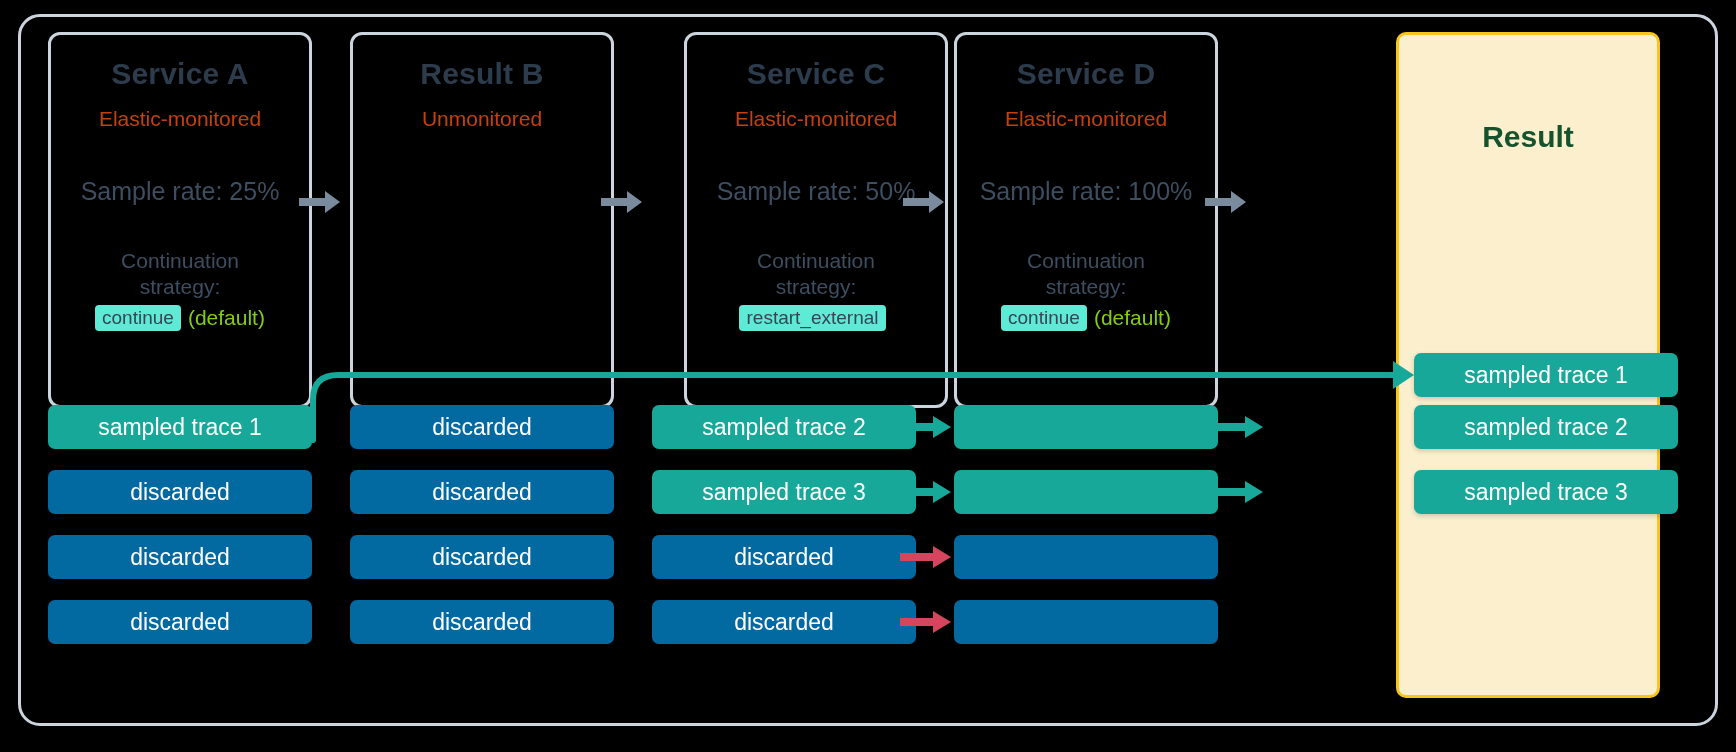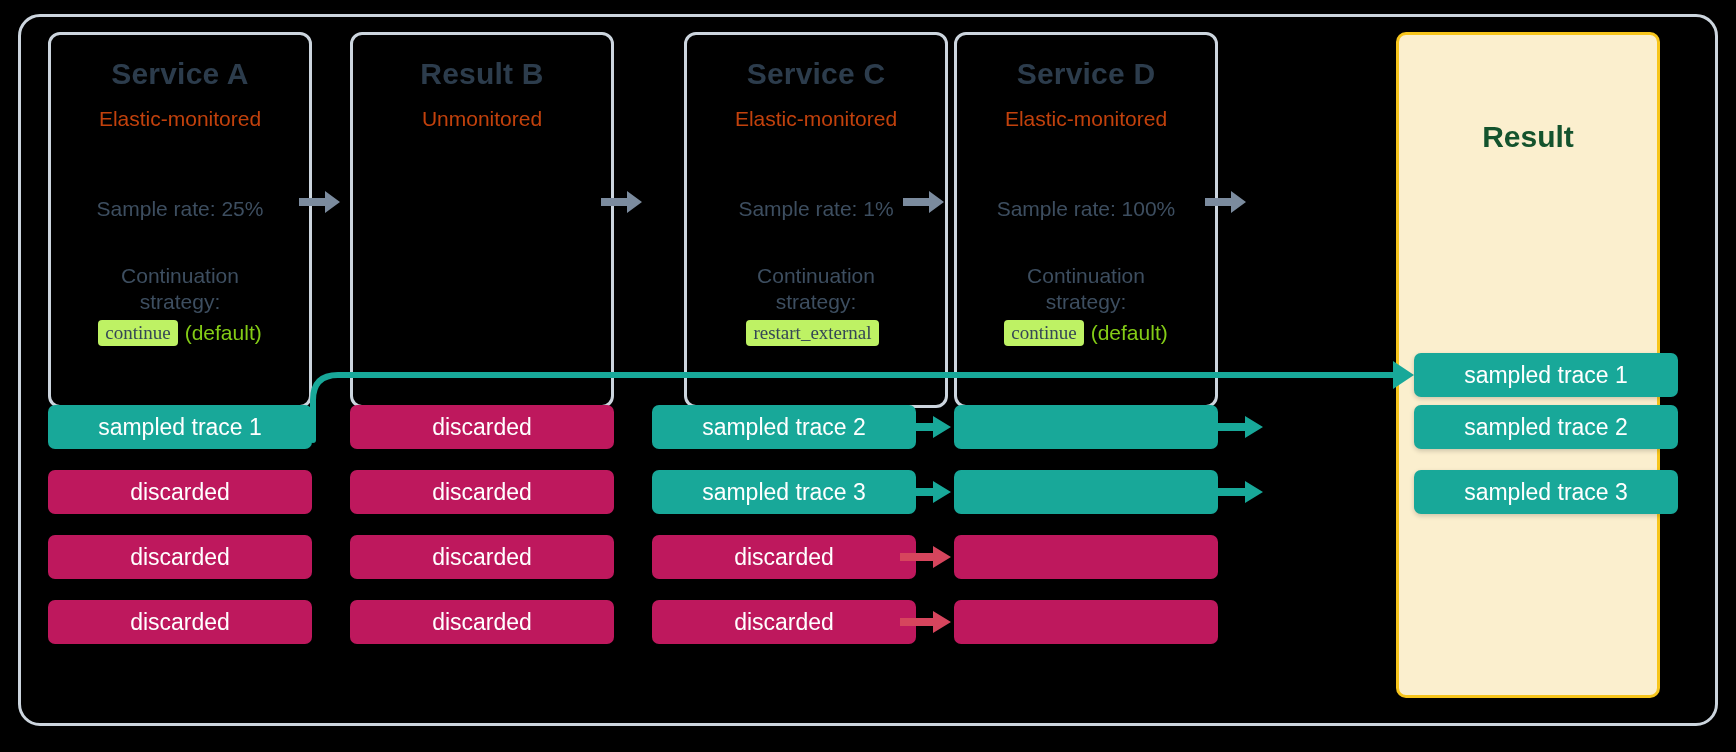--- a/index.html
+++ b/index.html
@@ -57,47 +57,47 @@
     margin: 0 0 16px 0;
     text-align: center;
   }
   .svc-sub {
     font-size: 21px;
     color: #c2410c;
     text-align: center;
     margin: 0;
   }
   .svc-rate {
-    font-size: 21px;
+    font-size: 25px;
     color: #3d4e60;
     text-align: left;
-    margin: 66px 0 0 0;
+    margin: 46px 0 0 0;
   }
   .svc-strategy-label {
     font-size: 21px;
     color: #3d4e60;
     text-align: center;
     margin: 42px 0 0 0;
     line-height: 1.26;
     max-width: 180px;
   }
   .strategy-row {
     margin-top: 4px;
     display: flex;
     align-items: center;
     justify-content: center;
     gap: 7px;
     flex-wrap: nowrap;
     white-space: nowrap;
   }
   .code-chip {
-    font-family: Liberation Serif, serif;
+    font-family: Liberation Sans, sans-serif;
     font-size: 19px;
     color: #354656;
-    background: #bef264;
+    background: #5eead4;
     border-radius: 4px;
     padding: 3px 7px 4px 7px;
     line-height: 1;
   }
   .default-note {
     font-size: 21px;
     color: #84cc16;
   }
 
   
@@ -139,21 +139,21 @@
     height: 44px;
     border-radius: 7px;
     box-sizing: border-box;
     display: flex;
     align-items: center;
     justify-content: center;
     font-size: 23px;
     color: #ffffff;
   }
   .pill.sampled { background: #18a899; }
-  .pill.discarded { background: #be185d; }
+  .pill.discarded { background: #0369a1; }
   .pill.blank { font-size: 0; }
 
   .result-pill {
     position: absolute;
     left: 1414px;
     width: 264px;
     height: 44px;
     border-radius: 7px;
     box-sizing: border-box;
     display: flex;
@@ -201,21 +201,21 @@
   </div>
 
   <div class="service-box" style="left:350px;">
     <div class="svc-title">Result B</div>
     <div class="svc-sub">Unmonitored</div>
   </div>
 
   <div class="service-box" style="left:684px;">
     <div class="svc-title">Service C</div>
     <div class="svc-sub">Elastic-monitored</div>
-    <div class="svc-rate">Sample rate: 1%</div>
+    <div class="svc-rate">Sample rate: 50%</div>
     <div class="svc-strategy-label">Continuation strategy:</div>
     <div class="strategy-row">
       <span class="code-chip">restart_external</span>
       <span class="default-note"></span>
     </div>
   </div>
 
   <div class="service-box" style="left:954px;">
     <div class="svc-title">Service D</div>
     <div class="svc-sub">Elastic-monitored</div>

